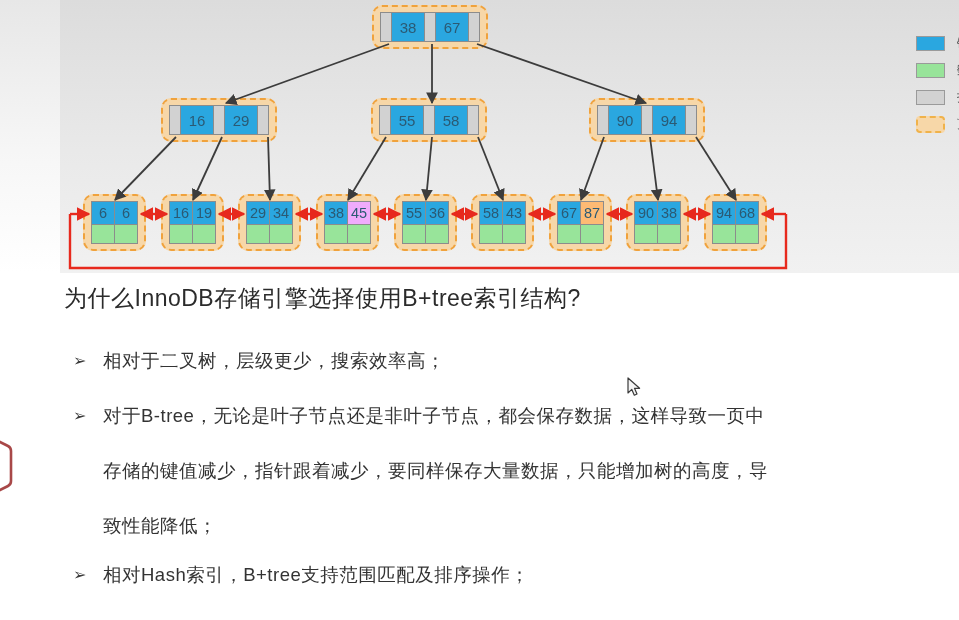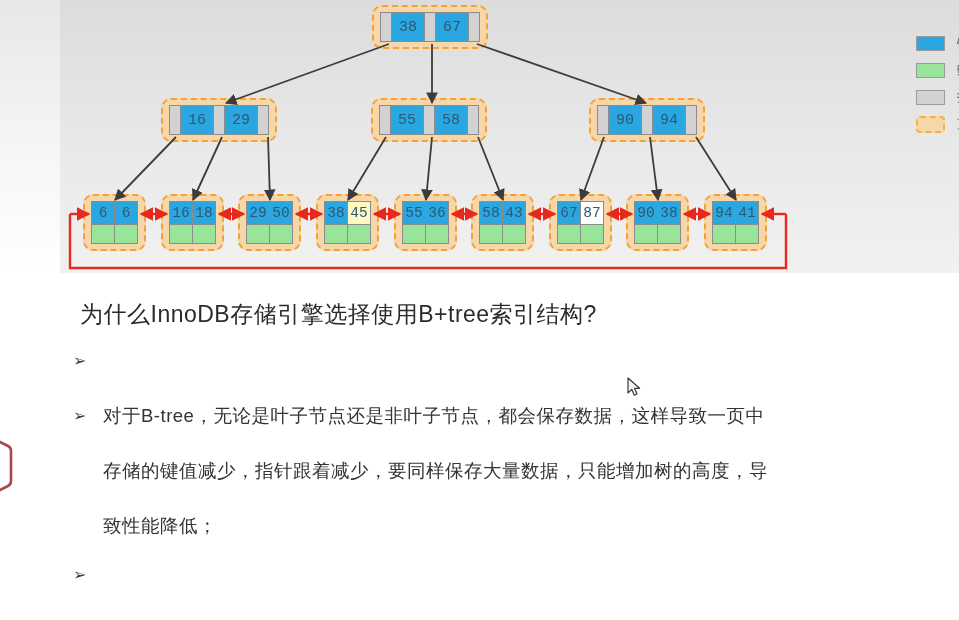--- a/index.html
+++ b/index.html
@@ -3,21 +3,21 @@
 <meta charset="utf-8">
 <style>
   html,body{margin:0;padding:0;background:#ffffff;}
   .stage{position:relative;width:959px;height:620px;overflow:hidden;
          font-family:"Liberation Sans","DejaVu Sans",sans-serif;background:#ffffff;}
 
   
   .left-strip{position:absolute;left:0;top:0;width:60px;height:273px;
               background:linear-gradient(180deg,#e7e7e7 0%,#f6f6f6 55%,#ffffff 100%);}
   .diagram-panel{position:absolute;left:60px;top:0;width:899px;height:273px;
-                 background:linear-gradient(180deg,#dcdcdc 0%,#e9e9e9 55%,#f1f1f1 100%);font-family:Liberation Mono, monospace;}
+                 background:linear-gradient(180deg,#dcdcdc 0%,#e9e9e9 55%,#f1f1f1 100%);}
 
   
   .page{position:absolute;border:2px dashed #f0a23c;background:#f7d7a8;border-radius:10px;
         padding:5px 6px;box-sizing:border-box;}
   .nrow{display:flex;}
   .cell{box-sizing:border-box;border:1px solid #8c8c8c;display:flex;align-items:center;justify-content:center;
         font-size:15px;color:#2b5a74;}
   .cell + .cell{margin-left:-1px;}
   .ptr{width:12px;height:30px;background:#d2d2d2;}
   .key{width:34px;height:30px;background:#2aa7e0;}
@@ -28,21 +28,21 @@
   #arrows-layer{position:absolute;left:0;top:0;pointer-events:none;}
 
   
   .legend{position:absolute;left:856px;top:30px;width:100px;}
   .legend-row{position:relative;height:27px;display:flex;align-items:center;}
   .swatch{width:29px;height:15px;border:1px solid #9a9a9a;box-sizing:border-box;flex:0 0 auto;}
   .swatch.dashed{border:2px dashed #f0b24a;border-radius:4px;height:17px;}
   .legend-label{margin-left:12px;font-size:12px;color:#4a4a4a;white-space:nowrap;}
 
   
-  .page-title{position:absolute;left:64px;top:283px;margin:16px;font-size:23px;font-weight:500;
+  .page-title{position:absolute;left:64px;top:283px;margin:0;font-size:23px;font-weight:500;
               color:#2b2b2b;letter-spacing:0.5px;white-space:nowrap;}
   .bullet{position:absolute;left:73px;padding-left:30px;line-height:55px;font-size:18.5px;
           color:#333333;letter-spacing:0.5px;}
   .bullet .marker{position:absolute;left:0;top:0;font-size:16px;color:#3a3a3a;}
 
   .cursor-svg{position:absolute;left:627px;top:377px;}
   .edge-badge{position:absolute;left:0;top:436px;}
 </style>
 </head>
 <body>
@@ -95,41 +95,41 @@
             <div class="cell lkey" style="background: rgb(42, 167, 224);">6</div>
           </div>
           <div class="nrow lrow2">
             <div class="cell ldata" style="background: rgb(152, 228, 154);"></div>
             <div class="cell ldata" style="background: rgb(152, 228, 154);"></div>
           </div>
         </div>
         <div class="page" style="left: 161px; top: 194px; background: rgb(247, 215, 168); border-color: rgb(240, 162, 60);">
           <div class="nrow">
             <div class="cell lkey" style="background: rgb(42, 167, 224);">16</div>
-            <div class="cell lkey" style="background: rgb(42, 167, 224);">18</div>
+            <div class="cell lkey" style="background: rgb(42, 167, 224);">19</div>
           </div>
           <div class="nrow lrow2">
             <div class="cell ldata" style="background: rgb(152, 228, 154);"></div>
             <div class="cell ldata" style="background: rgb(152, 228, 154);"></div>
           </div>
         </div>
         <div class="page" style="left: 238px; top: 194px; background: rgb(247, 215, 168); border-color: rgb(240, 162, 60);">
           <div class="nrow">
             <div class="cell lkey" style="background: rgb(42, 167, 224);">29</div>
-            <div class="cell lkey" style="background: rgb(42, 167, 224);">50</div>
+            <div class="cell lkey" style="background: rgb(42, 167, 224);">34</div>
           </div>
           <div class="nrow lrow2">
             <div class="cell ldata" style="background: rgb(152, 228, 154);"></div>
             <div class="cell ldata" style="background: rgb(152, 228, 154);"></div>
           </div>
         </div>
         <div class="page" style="left: 316px; top: 194px; background: rgb(247, 215, 168); border-color: rgb(240, 162, 60);">
           <div class="nrow">
             <div class="cell lkey" style="background: rgb(42, 167, 224);">38</div>
-            <div class="cell lkey" style="background: #fef9c3;">45</div>
+            <div class="cell lkey" style="background: #f0abfc;">45</div>
           </div>
           <div class="nrow lrow2">
             <div class="cell ldata" style="background: rgb(152, 228, 154);"></div>
             <div class="cell ldata" style="background: rgb(152, 228, 154);"></div>
           </div>
         </div>
         <div class="page" style="left: 394px; top: 194px; background: rgb(247, 215, 168); border-color: rgb(240, 162, 60);">
           <div class="nrow">
             <div class="cell lkey" style="background: rgb(42, 167, 224);">55</div>
             <div class="cell lkey" style="background: rgb(42, 167, 224);">36</div>
@@ -145,41 +145,41 @@
             <div class="cell lkey" style="background: rgb(42, 167, 224);">43</div>
           </div>
           <div class="nrow lrow2">
             <div class="cell ldata" style="background: rgb(152, 228, 154);"></div>
             <div class="cell ldata" style="background: rgb(152, 228, 154);"></div>
           </div>
         </div>
         <div class="page" style="left: 549px; top: 194px; background: rgb(247, 215, 168); border-color: rgb(240, 162, 60);">
           <div class="nrow">
             <div class="cell lkey" style="background: rgb(42, 167, 224);">67</div>
-            <div class="cell lkey" style="background: #ffffff;">87</div>
+            <div class="cell lkey" style="background: #fdba74;">87</div>
           </div>
           <div class="nrow lrow2">
             <div class="cell ldata" style="background: rgb(152, 228, 154);"></div>
             <div class="cell ldata" style="background: rgb(152, 228, 154);"></div>
           </div>
         </div>
         <div class="page" style="left: 626px; top: 194px; background: rgb(247, 215, 168); border-color: rgb(240, 162, 60);">
           <div class="nrow">
             <div class="cell lkey" style="background: rgb(42, 167, 224);">90</div>
             <div class="cell lkey" style="background: rgb(42, 167, 224);">38</div>
           </div>
           <div class="nrow lrow2">
             <div class="cell ldata" style="background: rgb(152, 228, 154);"></div>
             <div class="cell ldata" style="background: rgb(152, 228, 154);"></div>
           </div>
         </div>
         <div class="page" style="left: 704px; top: 194px; background: rgb(247, 215, 168); border-color: rgb(240, 162, 60);">
           <div class="nrow">
             <div class="cell lkey" style="background: rgb(42, 167, 224);">94</div>
-            <div class="cell lkey" style="background: rgb(42, 167, 224);">41</div>
+            <div class="cell lkey" style="background: rgb(42, 167, 224);">68</div>
           </div>
           <div class="nrow lrow2">
             <div class="cell ldata" style="background: rgb(152, 228, 154);"></div>
             <div class="cell ldata" style="background: rgb(152, 228, 154);"></div>
           </div>
         </div>
       </div>
     <svg id="arrows-layer" width="959" height="273" viewBox="0 0 959 273" style="left:-60px;">
       <defs>
         <marker id="mDark" viewBox="0 0 10 10" refX="9" refY="5" markerWidth="6.5" markerHeight="6.5" orient="auto-start-reverse">
@@ -228,23 +228,23 @@
         </div>
         <div class="legend-row">
           <span class="swatch dashed" style="background: rgb(247, 215, 168);"></span>
           <span class="legend-label">页/块</span>
         </div>
       </div>
   </div>
 
   <h1 class="page-title">为什么InnoDB存储引擎选择使用B+tree索引结构?</h1>
   <div id="bullets">
-      <div class="bullet" style="top: 333px; width: 820px;"><span class="marker">➢</span></div>
+      <div class="bullet" style="top: 333px; width: 820px;"><span class="marker">➢</span><span>相对于二叉树，层级更少，搜索效率高；</span></div>
       <div class="bullet" style="top: 388px; width: 672px;"><span class="marker">➢</span><span>对于B-tree，无论是叶子节点还是非叶子节点，都会保存数据，这样导致一页中存储的键值减少，指针跟着减少，要同样保存大量数据，只能增加树的高度，导致性能降低；</span></div>
-      <div class="bullet" style="top: 547px; width: 820px;"><span class="marker">➢</span></div>
+      <div class="bullet" style="top: 547px; width: 820px;"><span class="marker">➢</span><span>相对Hash索引，B+tree支持范围匹配及排序操作；</span></div>
     </div>
 
   <svg class="edge-badge" width="16" height="60" viewBox="0 0 16 60">
     <path d="M-4,4 L8,10 Q11,11.5 11,15 L11,45 Q11,48.5 8,50 L-4,56" fill="none" stroke="#a84848" stroke-width="2.6" stroke-linejoin="round"></path>
   </svg>
 
   <svg class="cursor-svg" width="16" height="22" viewBox="0 0 16 22">
     <path d="M1,1 L1,16 L4.8,12.4 L7.3,18.2 L10,17 L7.5,11.3 L12.6,11.3 Z" fill="#f4f4f4" stroke="#3a3a3a" stroke-width="1.2" stroke-linejoin="round"></path>
   </svg>
 

